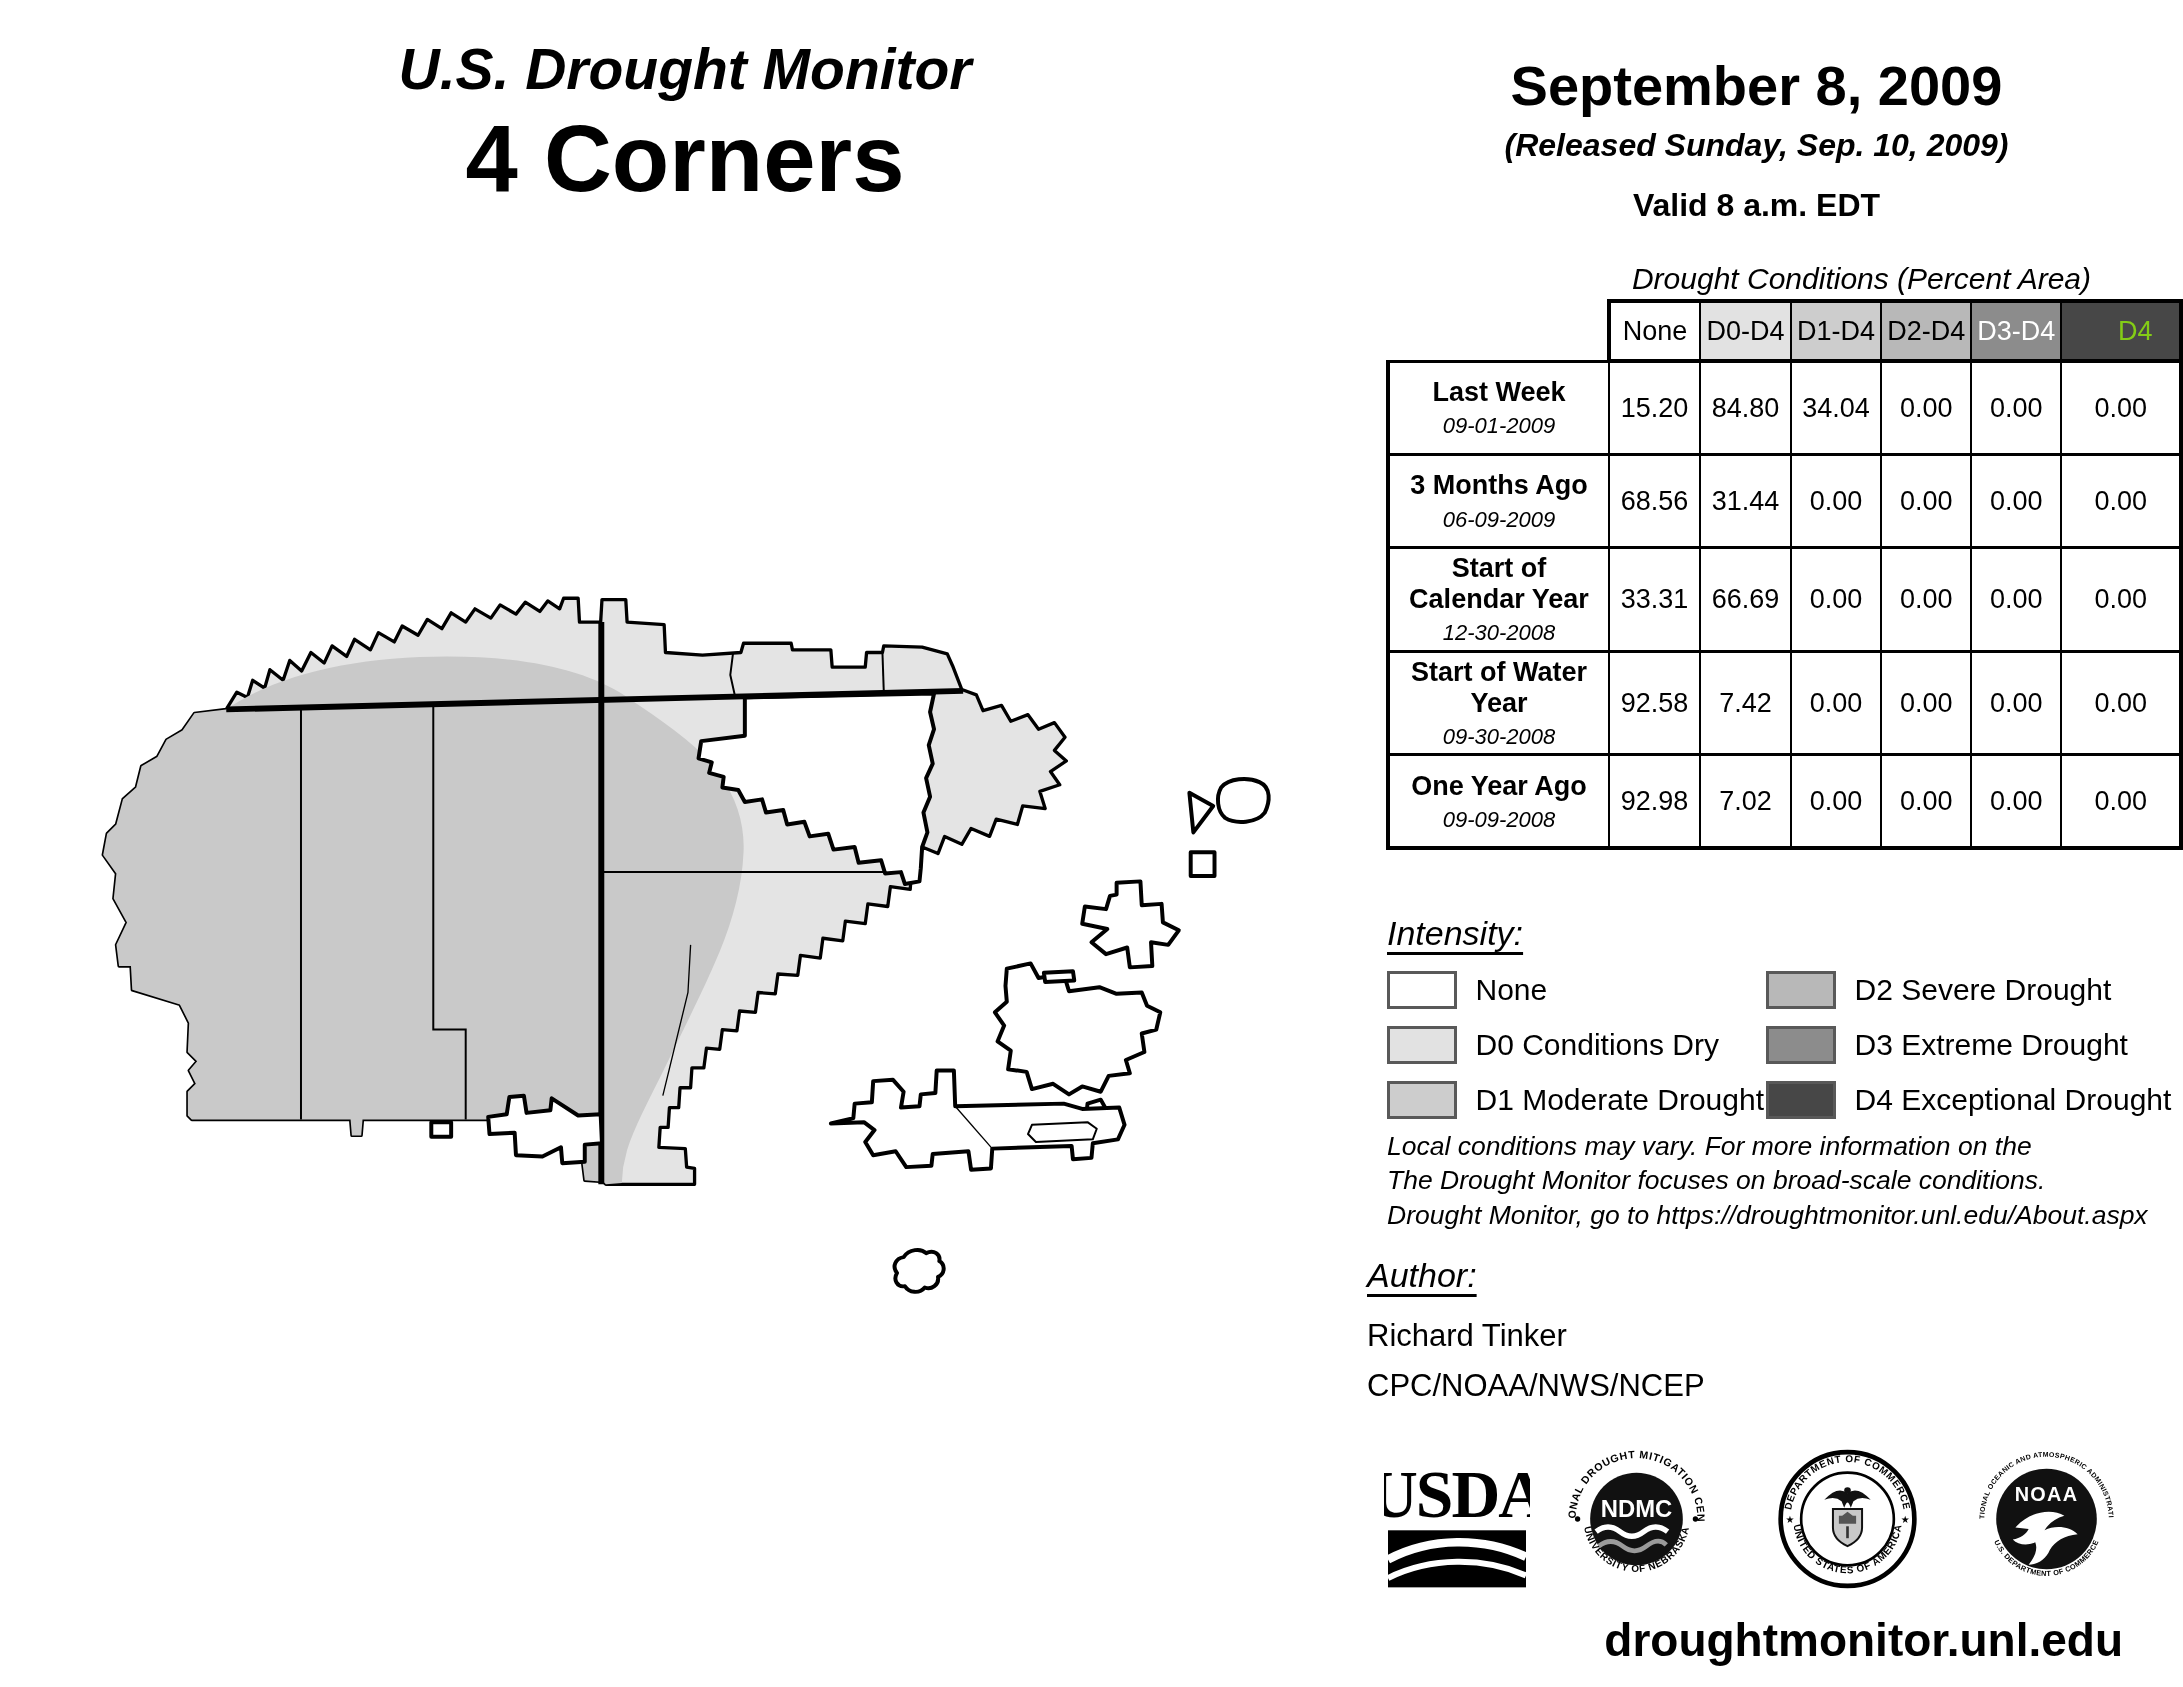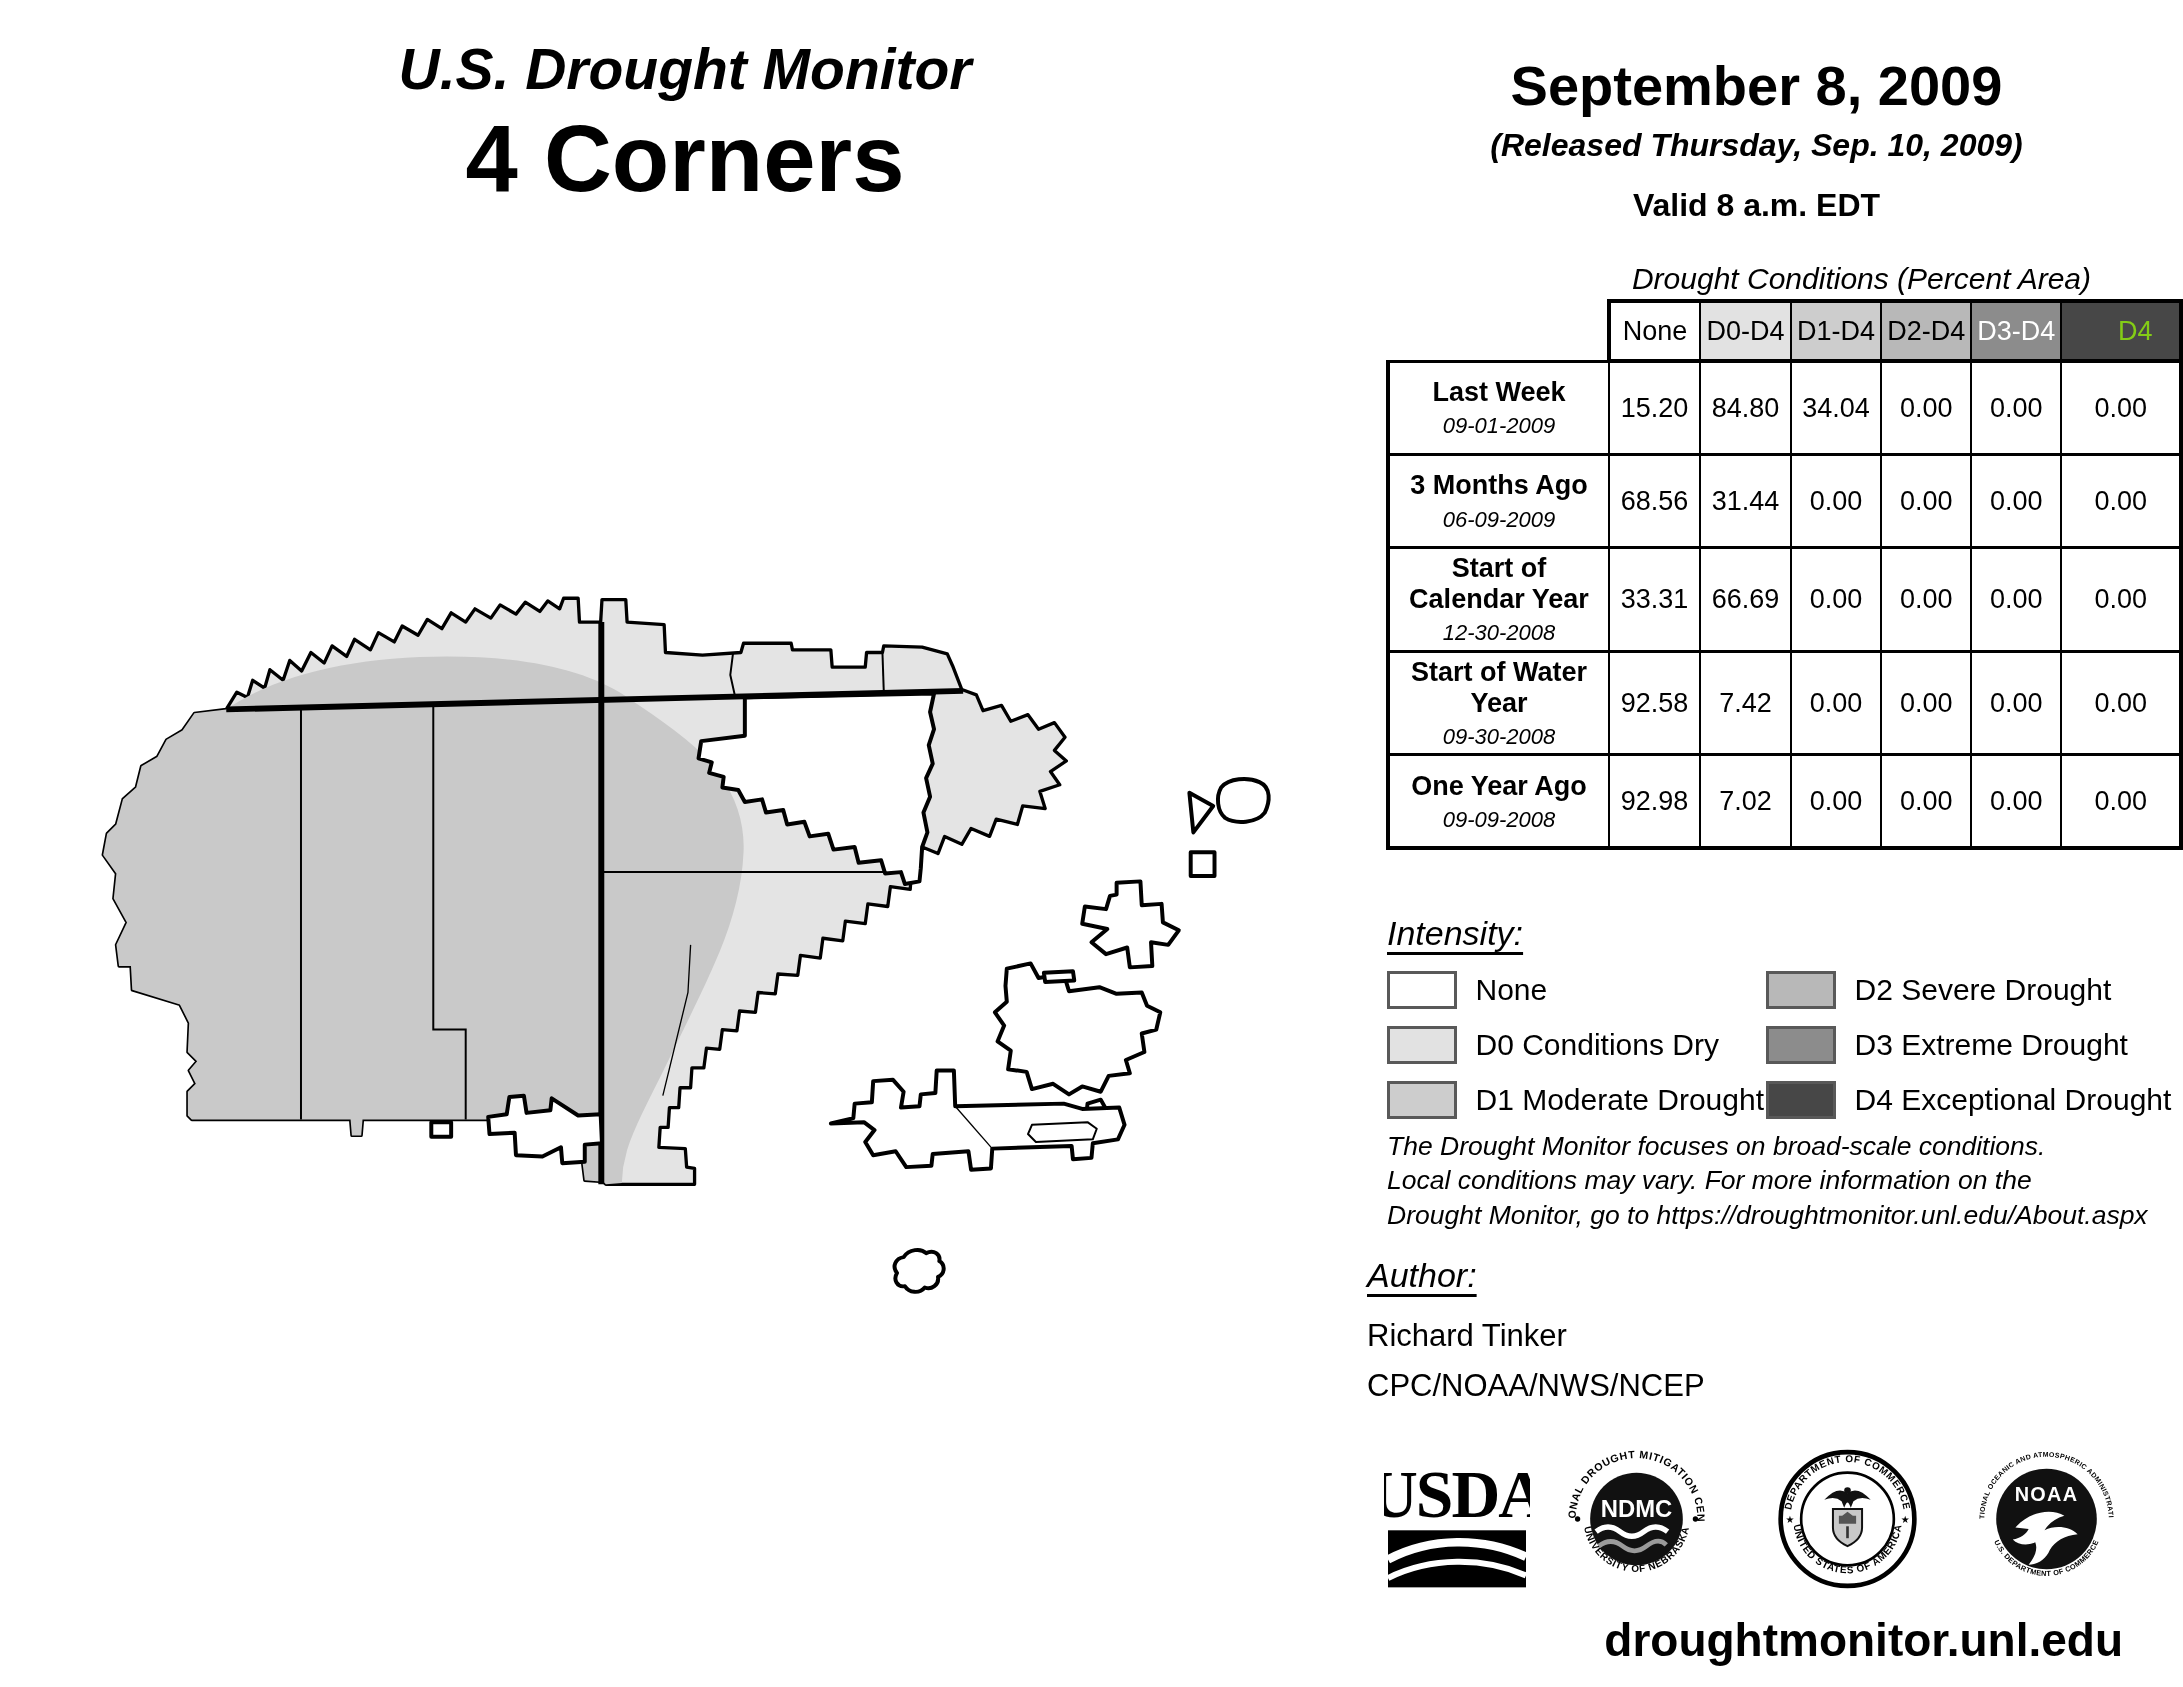--- a/index.html
+++ b/index.html
@@ -63,21 +63,21 @@
 </head>
 <body>
 
 <header class="abs title-block">
   <div class="us-dm">U.S. Drought Monitor</div>
   <div class="region">4 Corners</div>
 </header>
 
 <section class="abs date-block">
   <div class="big-date">September 8, 2009</div>
-  <div class="released">(Released Thursday, Sep. 10, 2009)</div>
+  <div class="released">(Released Sunday, Sep. 10, 2009)</div>
   <div class="valid">Valid 8 a.m. EDT</div>
 </section>
 
 <svg class="abs" style="left:86px;top:592px;" width="1237" height="715" viewBox="130 895 1870 1080">
 
   <path fill="#e4e4e4" stroke="#000" stroke-width="5" stroke-linejoin="round" d="M342,1072 L358,1046 L374,1054 L382,1028 L400,1040 L408,1012 L428,1028 L438,998 L456,1014 L470,986
        L490,1002 L502,976 L524,992 L536,966 L560,982 L572,956 L596,970 L608,946 L632,960 L646,936
        L668,950 L682,926 L704,940 L718,920 L742,934 L756,914 L780,928 L794,910 L816,924 L828,908
        L846,920 L852,904 L874,904 L876,940 L908,940 L910,906 L946,906 L948,940 L1004,944 L1006,986
        L1062,990 L1120,986 L1124,972 L1196,972 L1198,982 L1256,982 L1258,1008 L1308,1008 L1310,986
@@ -256,22 +256,22 @@
       <span class="legend-label">D3 Extreme Drought</span>
     </div>
     <div class="legend-item">
       <span class="swatch" style="background-color: rgb(71, 71, 71);"></span>
       <span class="legend-label">D4 Exceptional Drought</span>
     </div>
   </div>
 </div>
 
 <div class="abs disclaimer">
+  <div>Local conditions may vary. For more information on the</div>
   <div>The Drought Monitor focuses on broad-scale conditions.</div>
-  <div>Local conditions may vary. For more information on the</div>
   <div>Drought Monitor, go to https://droughtmonitor.unl.edu/About.aspx</div>
 </div>
 
 <div class="abs author-block">
   <div class="author-title">Author:</div>
   <div class="author-name">Richard Tinker</div>
   <div class="author-org">CPC/NOAA/NWS/NCEP</div>
 </div>
 
 <svg class="abs" style="left:1384px;top:1456px;" width="146" height="136" viewBox="0 0 220 205">

